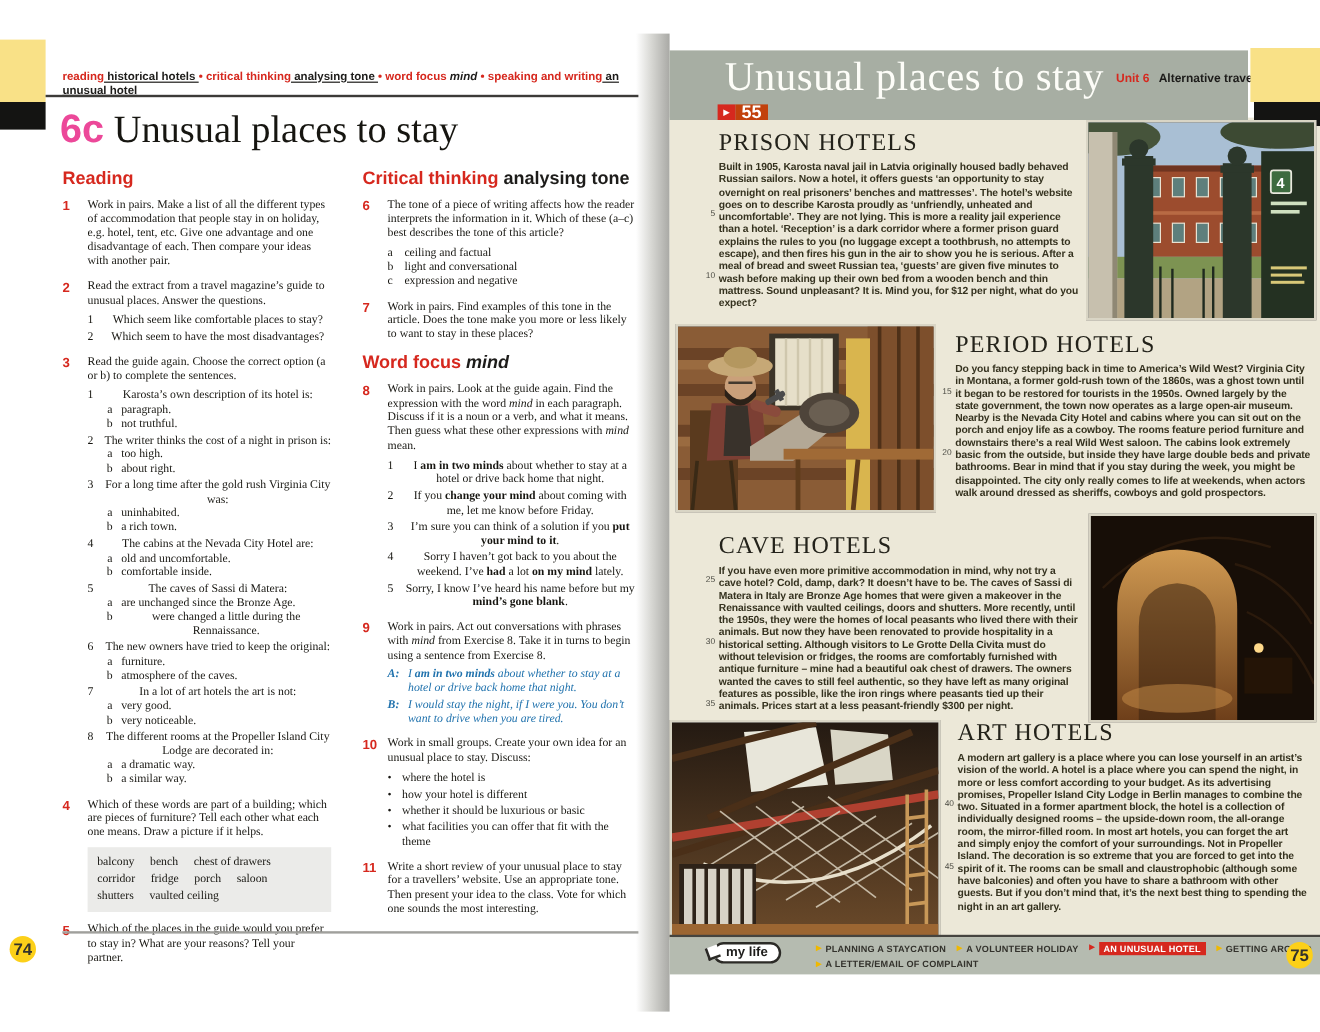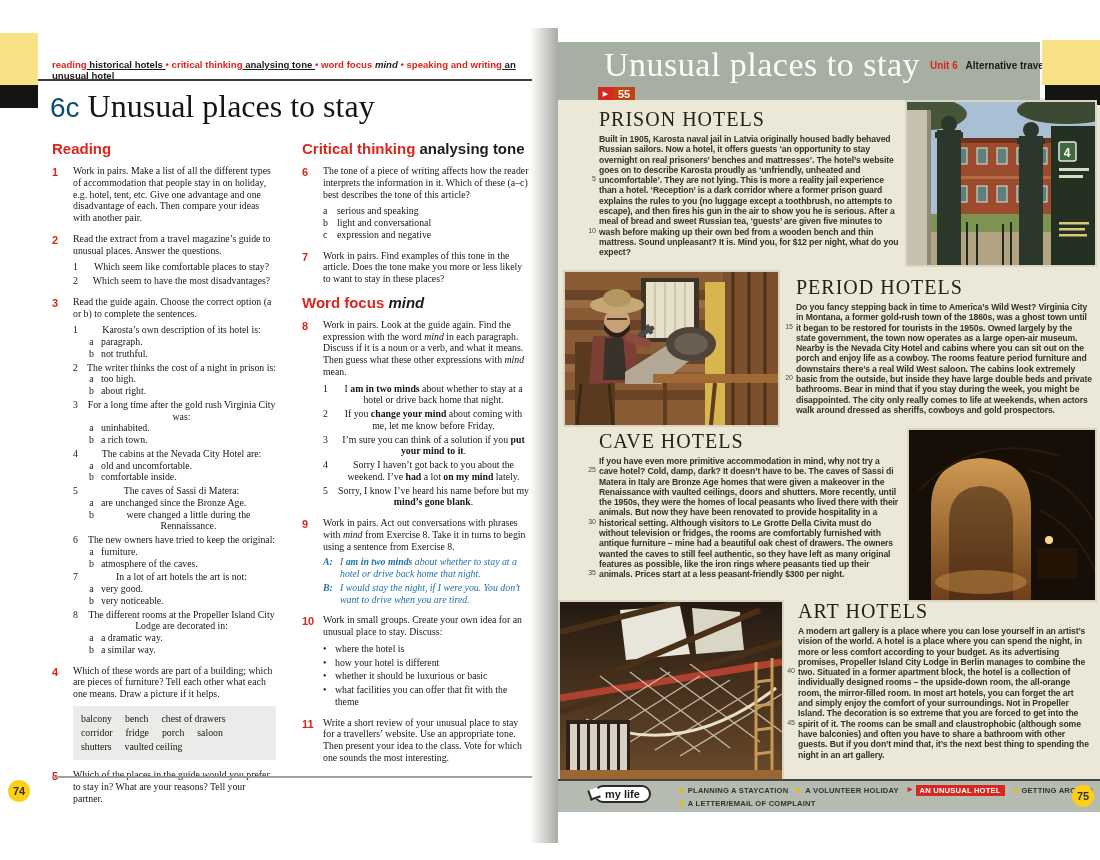--- a/index.html
+++ b/index.html
@@ -18,21 +18,21 @@
   .corner-yellow{position:absolute;background:#f9e187;}
   .corner-black{position:absolute;background:#141412;}
   #gutter{position:absolute;left:530px;top:28px;width:28px;height:815px;
           background:linear-gradient(to right,#ffffff 0%,#d8d8d4 45%,#a9a9a5 100%);}
 
   
   #header-strip{position:absolute;left:52px;top:59px;width:480px;
                 font-size:9.6px;font-weight:700;color:#1d1c1a;}
   #left-rule{position:absolute;left:38px;top:79px;width:494px;height:2px;background:#3c3b38;}
   #lesson-title{position:absolute;left:50px;top:88px;white-space:nowrap;}
-  #lesson-code{font-size:28px;font-weight:400;color:#0c4a6e;vertical-align:baseline;}
+  #lesson-code{font-size:33px;font-weight:700;color:#ec4899;vertical-align:baseline;}
   #lesson-name{font-family:"Liberation Serif",serif;font-size:32px;color:#161510;margin-left:8px;}
 
   #columns{position:absolute;left:52px;top:134px;width:478px;display:flex;gap:26px;}
   .col{flex:none;}
   #col-1{width:224px;}
   #col-2{width:228px;}
 
   .h-red{font-size:15px;font-weight:700;color:#d6281e;margin:6px 0 8px;}
   .h-black{color:#1d1c1a;font-weight:700;}
   .h-italic{color:#1d1c1a;font-weight:700;font-style:italic;}
@@ -56,34 +56,34 @@
 
   .mylife-badge{display:inline-block;border:2px solid #f2c200;border-radius:9px;
                 background:#fff;color:#1d1c1a;font-family:"Liberation Sans",sans-serif;
                 font-size:10px;font-weight:700;padding:0 7px;line-height:14px;vertical-align:2px;}
   .badge-tri{color:#f2c200;font-size:9px;vertical-align:2px;}
 
   .bullet-row{display:flex;gap:6px;margin-top:2px;}
   .bullet-row .blt{flex:none;width:6px;}
 
   .page-circle{position:absolute;width:22px;height:22px;border-radius:50%;background:#fcd019;
-               color:#33322c;font-size:11px;font-weight:700;display:flex;align-items:center;justify-content:center;}
+               color:#33322c;font-size:14px;font-weight:700;display:flex;align-items:center;justify-content:center;}
   #left-bottom-rule{position:absolute;left:52px;top:776px;width:480px;height:2px;background:#a0a09c;}
 
   
   #right-cream{position:absolute;left:558px;top:98px;width:542px;height:684px;background:#ece8d8;}
   #right-band{position:absolute;left:558px;top:42px;width:482px;height:58px;background:#a7aea3;}
   #right-band-title{position:absolute;left:604px;top:46px;font-family:"Liberation Serif",serif;
                     font-size:34px;color:#fdfdf8;letter-spacing:0.5px;}
   #unit-tag{position:absolute;left:930px;top:60px;font-size:10px;font-weight:700;}
   #unit-tag .u{color:#d6281e;}
   #unit-tag .t{color:#1d1c1a;margin-left:5px;}
   #audio-badge{position:absolute;left:598px;top:87px;display:flex;z-index:5;height:13px;}
   #audio-play{width:15px;background:#d6281e;color:#fff;font-size:7px;display:flex;align-items:center;justify-content:center;}
-  #audio-num{background:#c2410c;color:#fff;font-size:11px;font-weight:700;padding:0 5px;display:flex;align-items:center;}
+  #audio-num{background:#c2410c;color:#fff;font-size:15px;font-weight:700;padding:0 5px;display:flex;align-items:center;}
 
   .sec{position:absolute;}
   .sec-h{font-family:"Liberation Serif",serif;font-size:20px;color:#23221a;letter-spacing:1px;}
   .para-wrap{position:relative;margin-top:3px;}
   .para{font-size:8.6px;line-height:10.3px;font-weight:700;color:#35321f;letter-spacing:-0.1px;}
   .lnum{position:absolute;left:-16px;width:13px;text-align:right;font-size:7px;font-weight:400;color:#4a4a42;}
   .photo{position:absolute;border:2px solid #d9d5c5;box-sizing:border-box;background:#777;}
   .photo svg{display:block;}
 
   
@@ -283,21 +283,21 @@
         <span>Critical thinking</span>
         <span class="h-black">analysing tone</span>
       </div>
 
       <div class="ex">
         <span class="ex-num">6</span>
         <div class="ex-body">
           <div style="margin-bottom:5px;">The tone of a piece of writing affects how the reader interprets the information in it. Which of these (a–c) best describes the tone of this article?</div>
           <div class="opt">
               <span class="opt-l">a</span>
-              <span>serious and speaking</span>
+              <span>ceiling and factual</span>
             </div>
           <div class="opt">
               <span class="opt-l">b</span>
               <span>light and conversational</span>
             </div>
           <div class="opt">
               <span class="opt-l">c</span>
               <span>expression and negative</span>
             </div>
         </div>
@@ -524,21 +524,21 @@
   </div>
   <div class="sec" style="left:796px;top:276px;width:296px;">
     <div class="sec-h">PERIOD HOTELS</div>
     <div class="para-wrap">
       <span class="lnum" style="top:21px;">15</span>
       <span class="lnum" style="top:72px;">20</span>
       <div class="para">Do you fancy stepping back in time to America’s Wild West? Virginia City in Montana, a former gold-rush town of the 1860s, was a ghost town until it began to be restored for tourists in the 1950s. Owned largely by the state government, the town now operates as a large open-air museum. Nearby is the Nevada City Hotel and cabins where you can sit out on the porch and enjoy life as a cowboy. The rooms feature period furniture and downstairs there’s a real Wild West saloon. The cabins look extremely basic from the outside, but inside they have large double beds and private bathrooms. Bear in mind that if you stay during the week, you might be disappointed. The city only really comes to life at weekends, when actors walk around dressed as sheriffs, cowboys and gold prospectors.</div>
     </div>
   </div>
 
-  <div class="sec" style="left:599px;top:430px;width:300px;">
+  <div class="sec" style="left:599px;top:444px;width:300px;">
     <div class="sec-h">CAVE HOTELS</div>
     <div class="para-wrap">
       <span class="lnum" style="top:10px;">25</span>
       <span class="lnum" style="top:62px;">30</span>
       <span class="lnum" style="top:113px;">35</span>
       <div class="para">If you have even more primitive accommodation in mind, why not try a cave hotel? Cold, damp, dark? It doesn’t have to be. The caves of Sassi di Matera in Italy are Bronze Age homes that were given a makeover in the Renaissance with vaulted ceilings, doors and shutters. More recently, until the 1950s, they were the homes of local peasants who lived there with their animals. But now they have been renovated to provide hospitality in a historical setting. Although visitors to Le Grotte Della Civita must do without television or fridges, the rooms are comfortably furnished with antique furniture – mine had a beautiful oak chest of drawers. The owners wanted the caves to still feel authentic, so they have left as many original features as possible, like the iron rings where peasants tied up their animals. Prices start at a less peasant-friendly $300 per night.</div>
     </div>
   </div>
   <div class="photo" style="left:907px;top:428px;width:190px;height:174px;">
     <svg width="186" height="170" viewBox="0 0 186 170">

